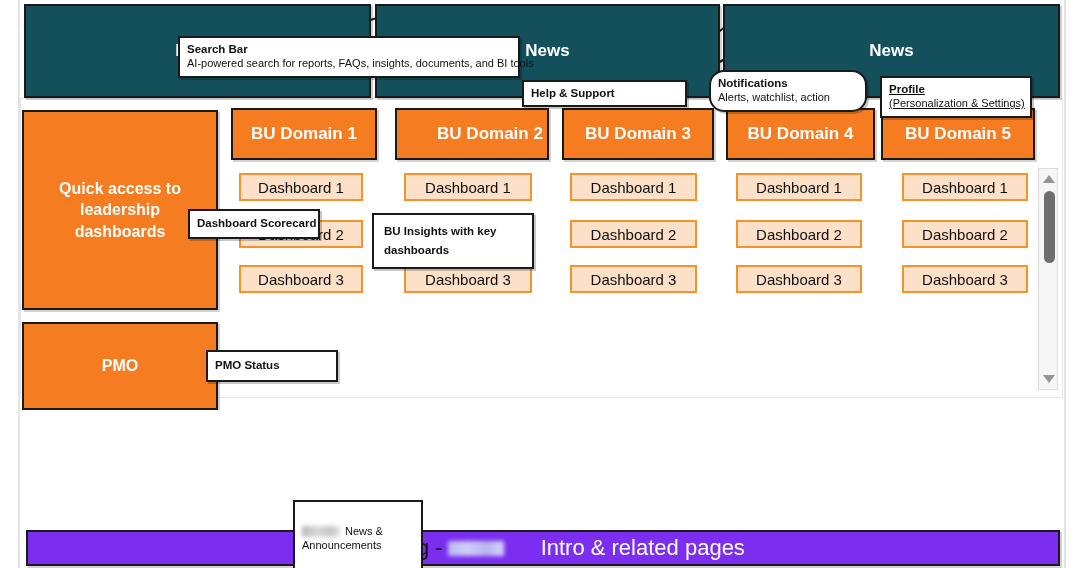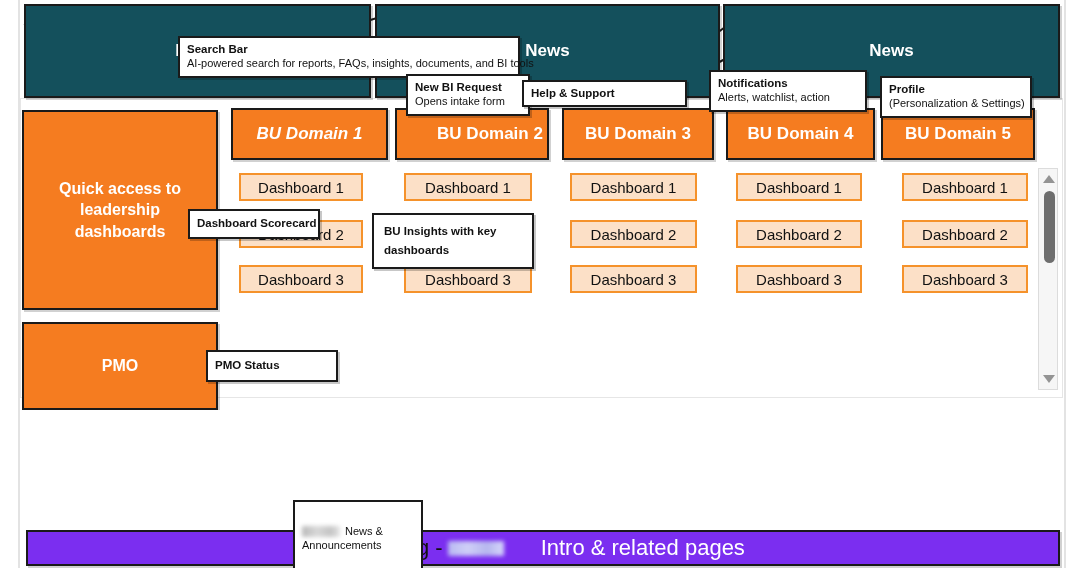--- a/index.html
+++ b/index.html
@@ -236,21 +236,21 @@
   <svg class="leaders" viewBox="0 0 1076 568" xmlns="http://www.w3.org/2000/svg">
     <polygon points="44,12 26,24 46,28" fill="#ffffff" stroke="#1a1a1a" stroke-width="2"></polygon>
   </svg>
 
   <div class="main-panel"></div>
 
   <div class="orange-tile quick-access">Quick access to leadership dashboards</div>
 
   <div class="orange-tile pmo-tile">PMO</div>
 
-  <div class="orange-tile bu-tile" style="left:231px;width:157px;font-style:italic;">BU Domain 1</div>
+  <div class="orange-tile bu-tile" style="left:231px;width:146px;">BU Domain 1</div>
   <div class="dash-tile" style="left:239px;top:173px;width:124px;">Dashboard 1</div>
   <div class="dash-tile" style="left:239px;top:220px;width:124px;">Dashboard 2</div>
   <div class="dash-tile" style="left:239px;top:265px;width:124px;">Dashboard 3</div>
 
   <div class="orange-tile bu-tile" style="left:395px;width:154px;padding-left:36px;">BU Domain 2</div>
   <div class="dash-tile" style="left:404px;top:173px;width:128px;">Dashboard 1</div>
   <div class="dash-tile" style="left:404px;top:220px;width:128px;">Dashboard 2</div>
   <div class="dash-tile" style="left:404px;top:265px;width:128px;">Dashboard 3</div>
 
   <div class="orange-tile bu-tile" style="left:562px;width:152px;">BU Domain 3</div>
@@ -287,36 +287,32 @@
     <span class="branding-prefix">Branding - </span>
     <span class="redact" style="width:56px;height:15px;margin:0 5px;"></span>
     <span class="branding-suffix">Intro &amp; related pages</span>
   </div>
 
   <div class="callout" style="left:178px;top:36px;width:342px;">
     <div class="c-title">Search Bar</div>
     <div class="c-sub">AI-powered search for reports, FAQs, insights, documents, and BI tools</div>
   </div>
 
-  <div class="callout" style="left:406px;top:74px;width:124px;">
-    <div class="c-title">New BI Request</div>
-    <div class="c-sub">Opens intake form</div>
-  </div>
 
   <div class="callout" style="left:522px;top:80px;width:165px;">
     <div class="c-title">Help &amp; Support</div>
     <div class="c-sub"></div>
   </div>
 
-  <div class="callout" style="left:709px;top:70px;width:158px;">
+  <div class="callout" style="left:709px;top:70px;width:158px;border-radius:15px;">
     <div class="c-title">Notifications</div>
     <div class="c-sub">Alerts, watchlist, action</div>
   </div>
 
-  <div class="callout" style="left:880px;top:76px;width:152px;">
+  <div class="callout" style="left:880px;top:76px;width:152px;text-decoration:underline;">
     <div class="c-title">Profile</div>
     <div class="c-sub">(Personalization &amp; Settings)</div>
   </div>
 
   <div class="callout plain" style="left:188px;top:209px;width:132px;height:30px;display:flex;align-items:center;">
     <div class="c-title">Dashboard Scorecard</div>
   </div>
 
   <div class="callout plain" style="left:206px;top:350px;width:132px;height:32px;display:flex;align-items:center;">
     <div class="c-title">PMO Status</div>

